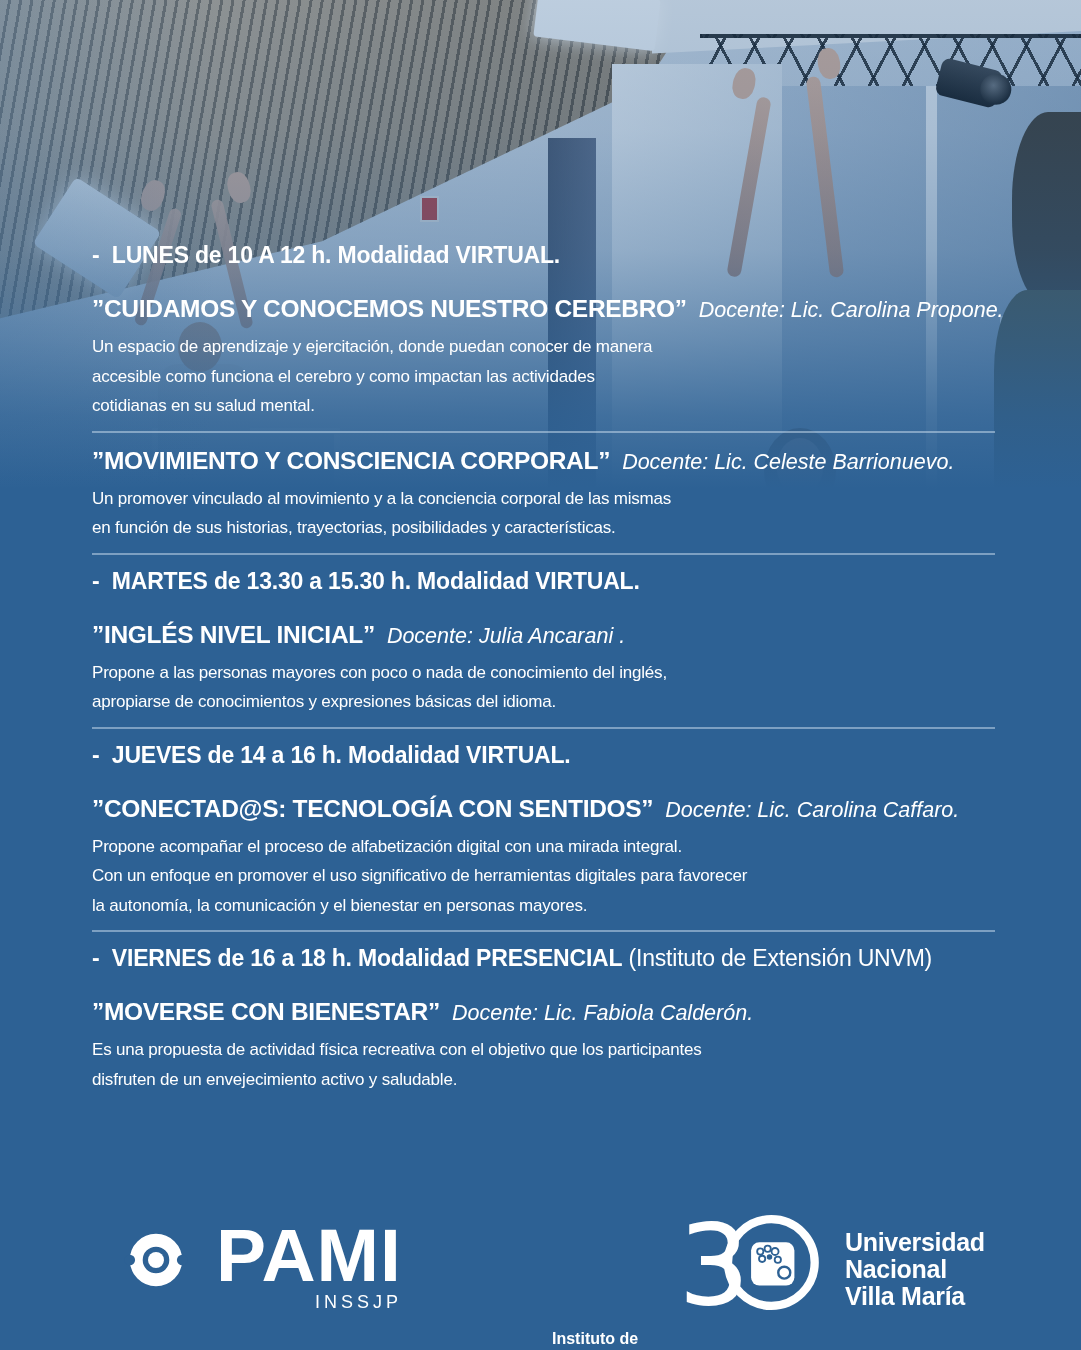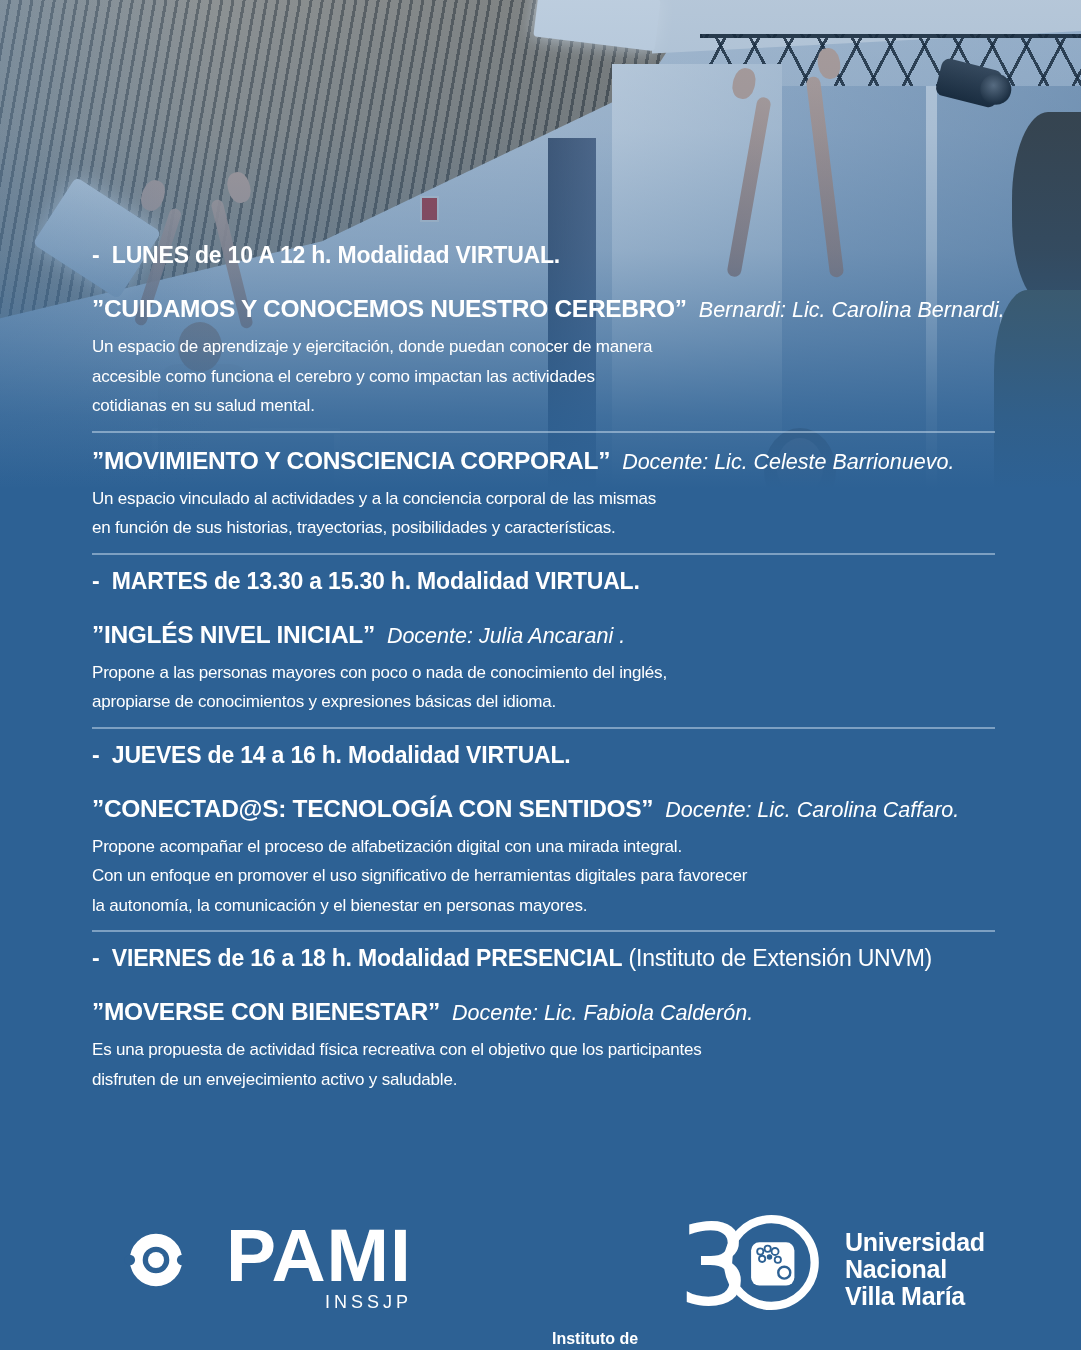--- a/index.html
+++ b/index.html
@@ -71,21 +71,21 @@
   .schedule .note{font-weight:400;}
   .course-line{margin:0 0 5px 0;line-height:31px;}
   .course-title{font-size:24.5px;font-weight:700;letter-spacing:-0.3px;font-stretch:condensed;}
   .docente{font-size:21.5px;font-style:italic;font-weight:400;margin-left:12px;font-stretch:condensed;}
   .desc{margin:0;font-size:17px;line-height:29.5px;font-weight:400;letter-spacing:-0.2px;
     white-space:pre-line;font-stretch:condensed;}
   .divider{border:none;border-top:2px solid rgba(206,223,239,.5);width:903px;margin:10px 0 12px 0;}
   
   .pami-group{position:absolute;left:118px;top:1222px;display:flex;gap:22px;align-items:flex-start;z-index:3;}
   .pami-icon{width:76px;height:76px;flex:0 0 auto;}
-  .pami-text{display:flex;flex-direction:column;align-items:flex-end;margin-left:10px;}
+  .pami-text{display:flex;flex-direction:column;align-items:flex-end;}
   .pami-word{font-size:75px;line-height:66px;font-weight:700;letter-spacing:1px;}
   .pami-sub{font-size:18px;letter-spacing:4px;font-weight:400;margin-top:4px;}
   .instituto{position:absolute;left:552px;top:1294px;z-index:3;margin-top:36px;}
   .instituto-l1{font-size:16px;font-weight:700;margin:0;line-height:18px;}
   .instituto-l2{font-size:25px;font-weight:700;margin:2px 0 0 0;line-height:26px;}
   .logo30{position:absolute;left:678px;top:1210px;z-index:3;}
   .logo30 svg{display:block;}
   .logo30 text{font-family:"DejaVu Sans","Liberation Sans",sans-serif;}
   .universidad{position:absolute;left:845px;top:1229px;z-index:3;}
   .universidad p{margin:0;font-size:25px;line-height:27px;font-weight:700;letter-spacing:-0.3px;}
@@ -124,30 +124,30 @@
     <div class="hand hand-w-r"></div>
     <div class="hair-r"></div>
     <div class="shoulder-r"></div>
     <div class="photo-overlay"></div>
   </div>
 
   <div class="content">
 
     <section>
       <p class="schedule"><span>-  LUNES de 10 A 12 h. Modalidad VIRTUAL.</span><span class="note"></span></p>
-      <p class="course-line"><span class="course-title">”CUIDAMOS Y CONOCEMOS NUESTRO CEREBRO”</span><span class="docente">Bernardi: Lic. Carolina Bernardi.</span></p>
+      <p class="course-line"><span class="course-title">”CUIDAMOS Y CONOCEMOS NUESTRO CEREBRO”</span><span class="docente">Docente: Lic. Carolina Propone.</span></p>
       <p class="desc">Un espacio de aprendizaje y ejercitación, donde puedan conocer de manera
 accesible como funciona el cerebro y como impactan las actividades
 cotidianas en su salud mental.</p>
     </section>
     <hr class="divider">
 
     <section>
       <p class="course-line"><span class="course-title">”MOVIMIENTO Y CONSCIENCIA CORPORAL”</span><span class="docente">Docente: Lic. Celeste Barrionuevo.</span></p>
-      <p class="desc">Un espacio vinculado al actividades y a la conciencia corporal de las mismas
+      <p class="desc">Un promover vinculado al movimiento y a la conciencia corporal de las mismas
 en función de sus historias, trayectorias, posibilidades y características.</p>
     </section>
     <hr class="divider">
 
     <section>
       <p class="schedule"><span>-  MARTES de 13.30 a 15.30 h. Modalidad VIRTUAL.</span><span class="note"></span></p>
       <p class="course-line"><span class="course-title">”INGLÉS NIVEL INICIAL”</span><span class="docente">Docente: Julia Ancarani .</span></p>
       <p class="desc">Propone a las personas mayores con poco o nada de conocimiento del inglés,
 apropiarse de conocimientos y expresiones básicas del idioma.</p>
     </section>

